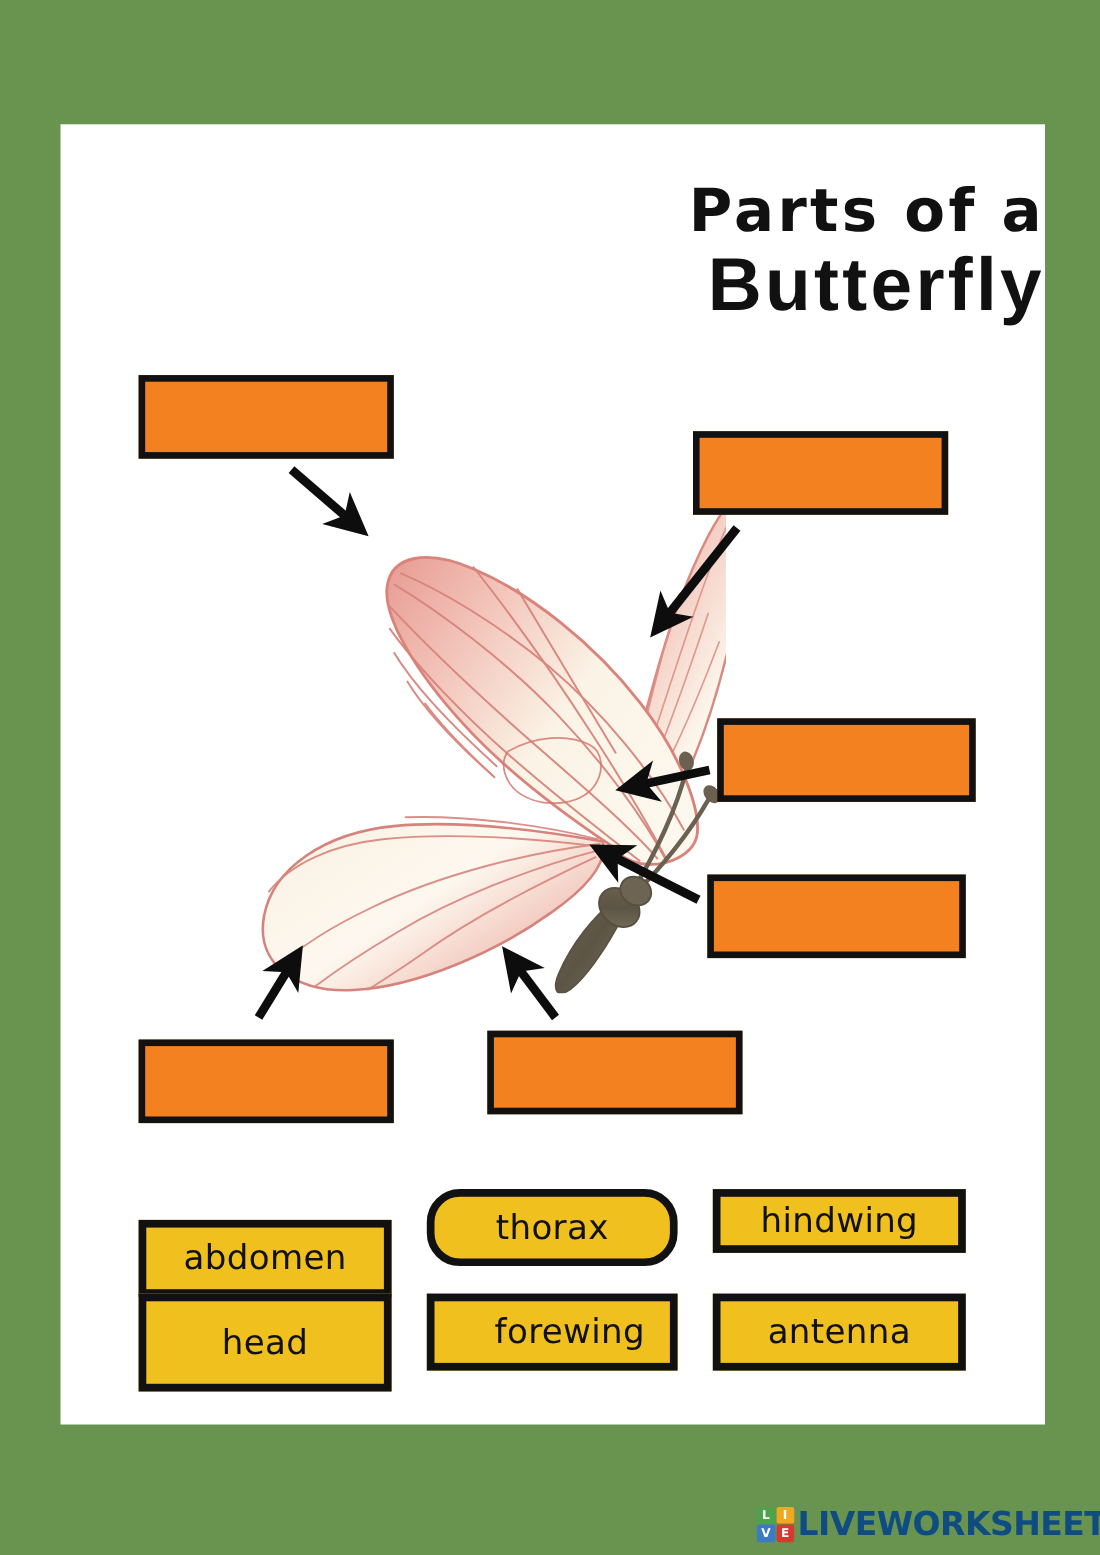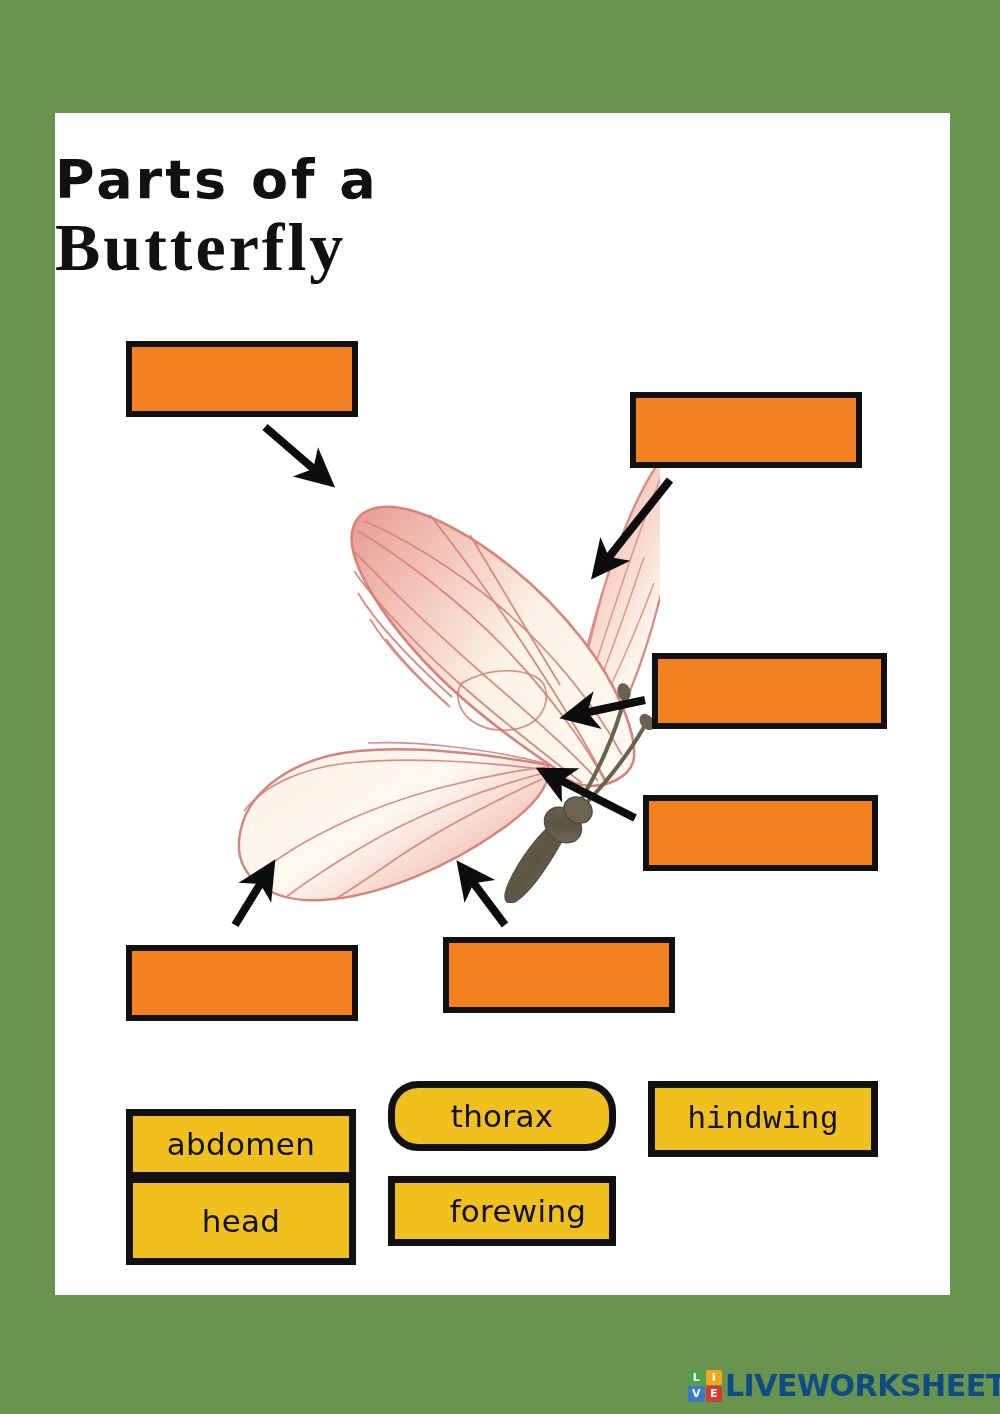--- a/index.html
+++ b/index.html
@@ -12,31 +12,31 @@
     position:relative;
   }
   #page{
     position:absolute;
     left:55px; top:113px;
     width:895px; height:1182px;
     background:#ffffff;
   }
   
   .title-wrap{
-    position:absolute; left:0; top:40px; width:100%;
-    text-align:left; line-height:1;
+    position:absolute; left:0; top:52px; width:100%;
+    text-align:right; line-height:1;
   }
   .title-line1{
     font-family:"DejaVu Sans", sans-serif;
     font-size:54px; font-weight:bold; color:#111111;
     letter-spacing:3px;
     display:block;
   }
   .title-line2{
-    font-family:Liberation Serif, serif;
+    font-family:Liberation Sans, sans-serif;
     font-size:68px; font-weight:bold; color:#111111;
     letter-spacing:3px;
     display:block; margin-top:6px;
   }
   
   .blank{
     position:absolute;
     background:#F4811F;
     border:6px solid #111111;
     box-sizing:border-box;
@@ -213,23 +213,24 @@
       <line x1="615" y1="367" x2="546" y2="454"></line>
       <line x1="590" y1="587" x2="520" y2="602"></line>
       <line x1="580" y1="705" x2="495" y2="662"></line>
       <line x1="180" y1="812" x2="212" y2="760"></line>
       <line x1="450" y1="812" x2="411" y2="760"></line>
     </g>
   </svg>
 
   <div class="word-tile" style="left:71px;  top:996px;  width:230px; height:70px;">abdomen</div>
   <div class="word-tile" style="left:333px; top:968px;  width:228px; height:70px;border-radius:30px;">thorax</div>
-  <div class="word-tile" style="left:593px; top:968px;  width:230px; height:76px;font-family:Liberation Mono, monospace;">hindwing</div>
+  <div class="word-tile" style="left:593px; top:968px;  width:230px; height:58px;">hindwing</div>
   <div class="word-tile" style="left:71px;  top:1063px; width:230px; height:89px;">head</div>
   <div class="word-tile" style="left:333px; top:1063px; width:228px; height:70px;padding-left:32px;">forewing</div>
+  <div class="word-tile" style="left:593px; top:1063px; width:230px; height:70px;">antenna</div>
 
 </div>
 
 <div id="watermark">
   <div class="lw-grid">
     <div class="lw-cell lw-l">L</div>
     <div class="lw-cell lw-i">I</div>
     <div class="lw-cell lw-v">V</div>
     <div class="lw-cell lw-e">E</div>
   </div>

